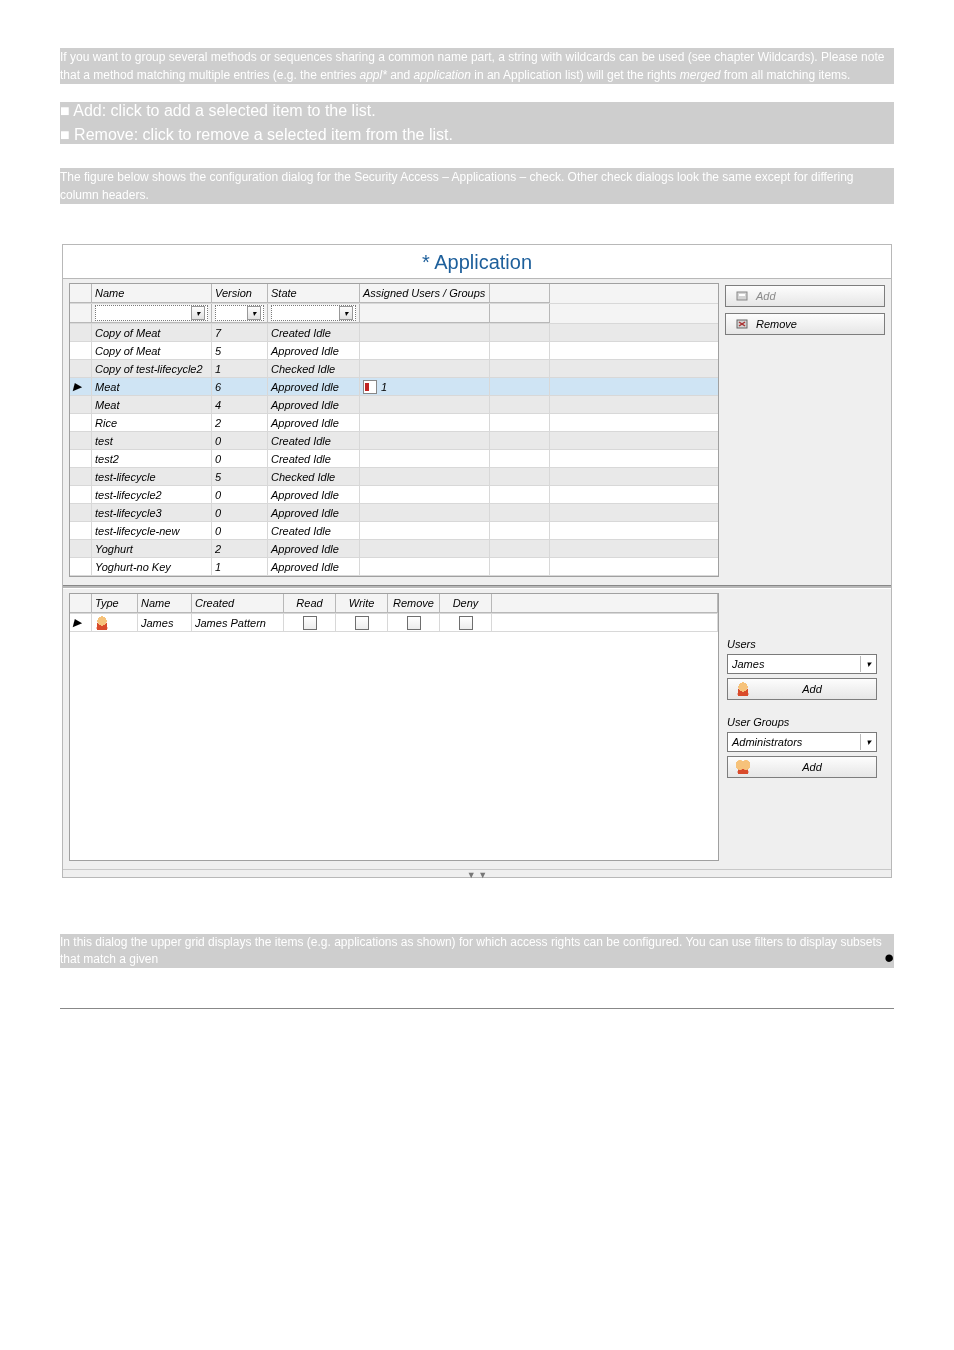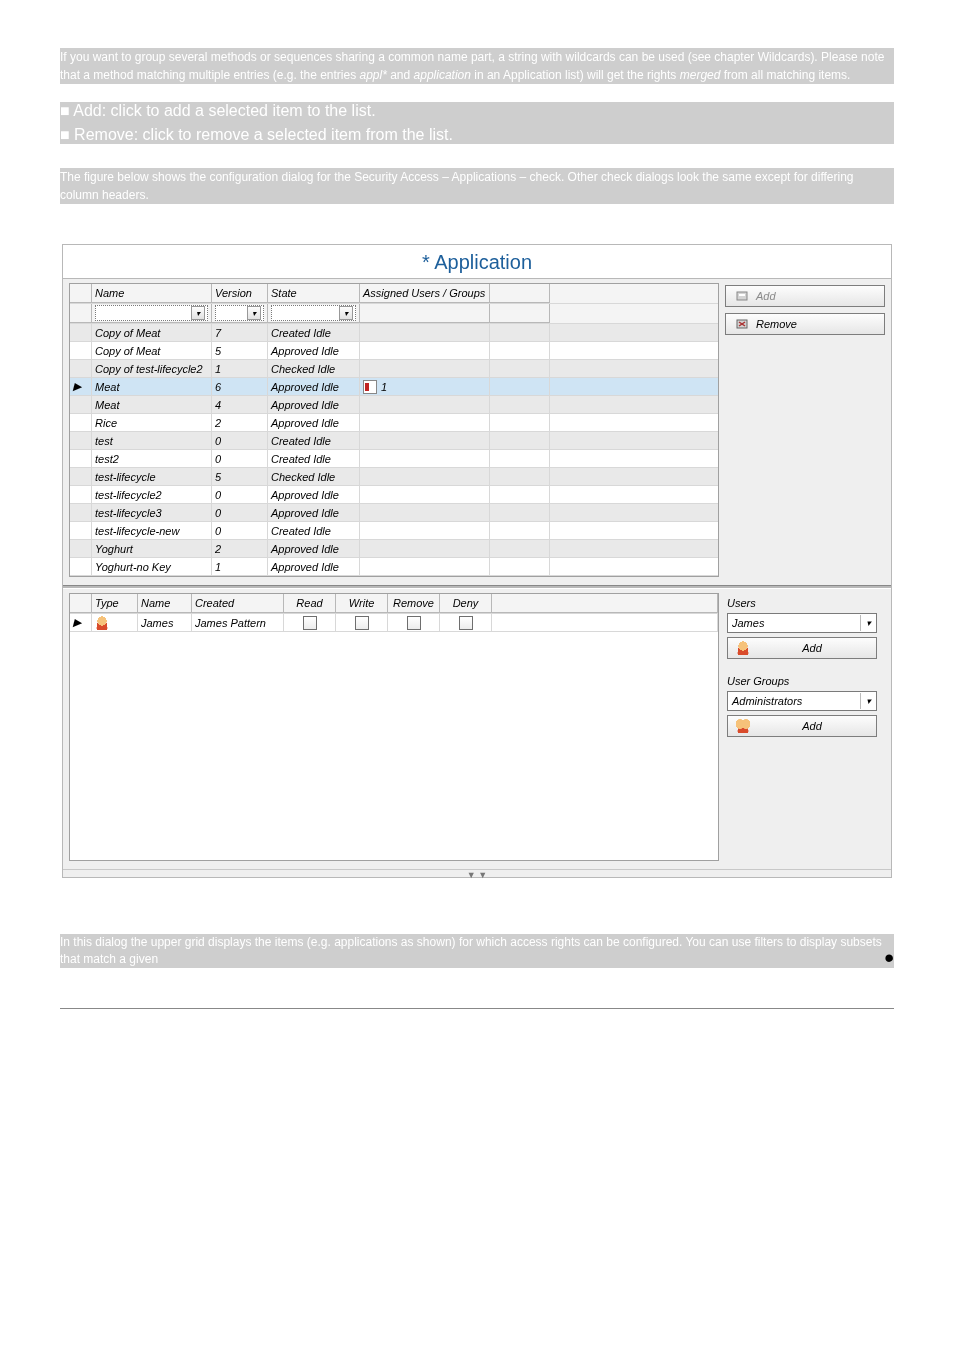--- a/index.html
+++ b/index.html
@@ -145,21 +145,21 @@
     padding-left: 4px;
     font-size: 11px;
     width: 150px;
   }
   .drop .arr {
     width: 16px; height: 16px;
     display: flex; align-items: center; justify-content: center;
     font-size: 9px;
     border-left: 1px solid #bbb;
   }
-  .side-panel { display: flex; flex-direction: column; gap: 4px; padding: 4px 2px; }
+  .side-panel { display: flex; flex-direction: column; gap: 4px; padding: 4px 2px; margin-top: 41px; }
   .user-icon {
     width: 14px; height: 14px;
     display: inline-block;
     background: radial-gradient(circle at 7px 5px, #f6c27a 0%, #f6c27a 40%, transparent 41%),
                 radial-gradient(ellipse at 7px 12px, #d94b2b 0%, #d94b2b 55%, transparent 56%);
   }
   .group-icon {
     width: 14px; height: 14px;
     display: inline-block;
     background: radial-gradient(circle at 4px 5px, #f6c27a 0%, #f6c27a 35%, transparent 36%),

